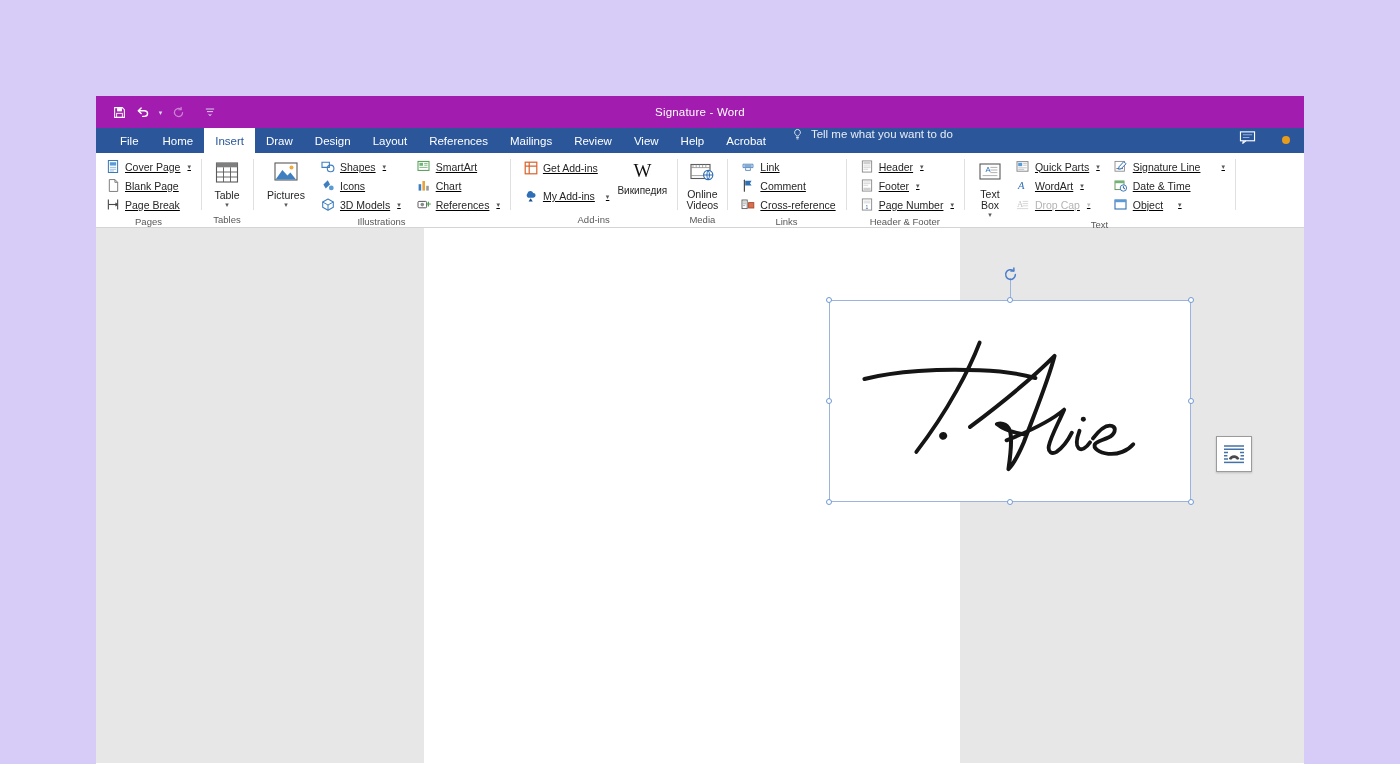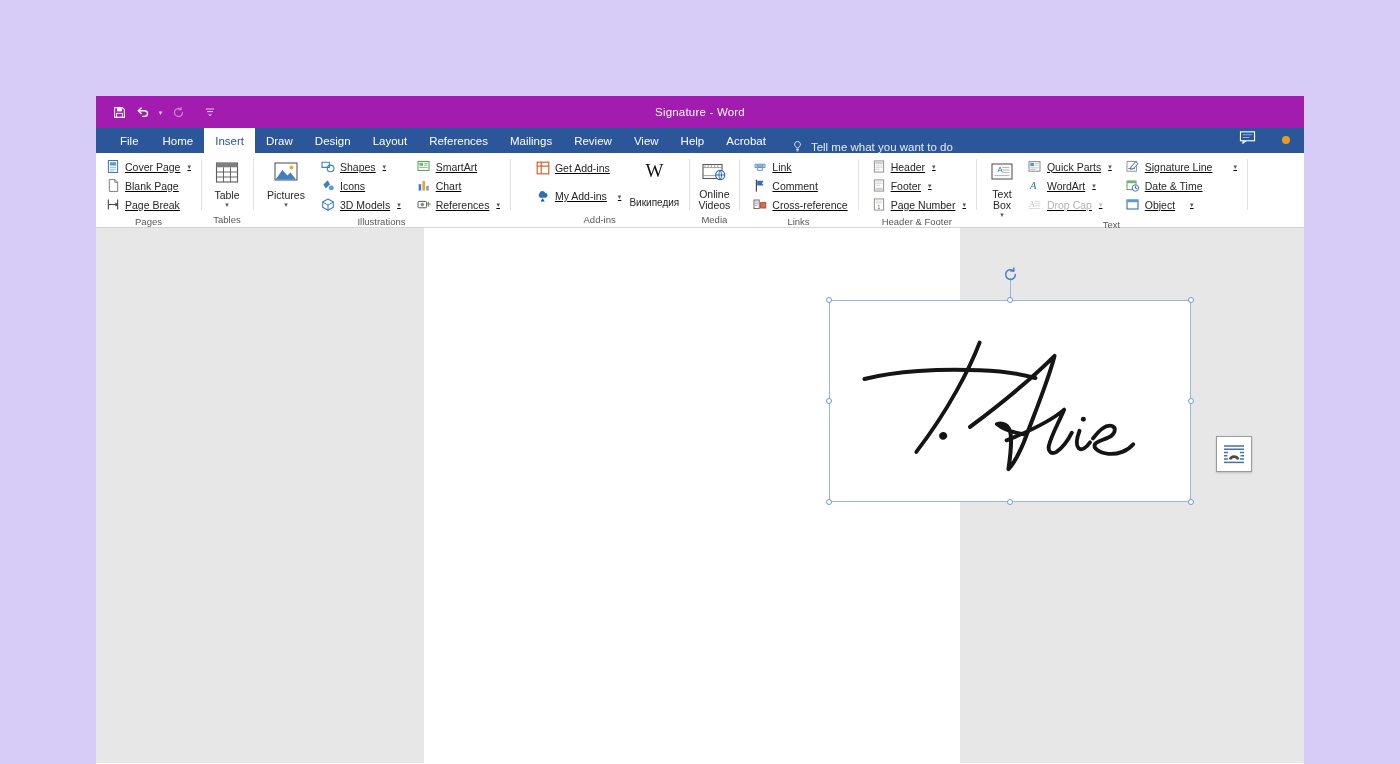--- a/index.html
+++ b/index.html
@@ -55,21 +55,21 @@
     height:25px; padding:0 11px;
     display:flex; align-items:center;
     color:#fff; font-size:11.5px;
     white-space:nowrap;
   }
   .tab.file{ padding:0 13px 0 24px; }
   .tab.active{
     background:#fff; color:#2b579a;
   }
   .tellme{
-    display:flex; align-items:flex-end; gap:7px;
+    display:flex; align-items:flex-start; gap:7px;
     margin-left:14px; color:#e7ecf5; font-size:11.5px;
     height:25px;
   }
   .tellme svg{ display:block; }
   .title-right{
     position:absolute; right:14px; bottom:4px;
     display:flex; align-items:center; gap:26px;
   }
   .acct-dot{
     width:8px;height:8px;border-radius:50%;background:#e89c1c;
@@ -133,21 +133,21 @@
   .bigcmd .bcaret{ font-size:7px; color:#595959; line-height:8px; }
 
   .wiki{
     width:58px; display:flex; flex-direction:column; align-items:center;
     font-size:10.5px; color:#262626; padding-top:2px;
   }
   .wiki .wglyph{
     font-family:"Liberation Serif", serif;
     font-size:19px; line-height:24px; color:#111;
   }
-  .wiki .wlbl{ font-size:10px; margin-top:14px; }
+  .wiki .wlbl{ font-size:10px; margin-top:2px; }
 
   
   .docarea{
     position:relative;
     height:calc(668px - 32px - 25px - 76px);
     background:#e7e7e7;
     overflow:hidden;
   }
   .page{
     position:absolute; left:328px; top:0;
@@ -405,21 +405,21 @@
               </span>
             <span>References</span>
             <span class="caret">▾</span>
           </div>
         </div>
       </div>
       <div class="group-label">Illustrations</div>
     </div>
 
     <div class="group">
-      <div class="group-body" style="padding-left:22px">
+      <div class="group-body" style="padding-left:10px">
         <div class="col">
           <div class="cmd" style="height:22px">
             <span class="ico">
                 <svg width="14" height="14" viewBox="0 0 14 14">
                   <rect x="1.2" y="1.2" width="11.6" height="11.6" fill="none" stroke="#d9622b" stroke-width="1.2"></rect>
                   <path d="M1.2 5.2h11.6M5.2 1.2v11.6" stroke="#d9622b" stroke-width="1.2"></path>
                 </svg>
               </span>
             <span>Get Add-ins</span>
           </div>

